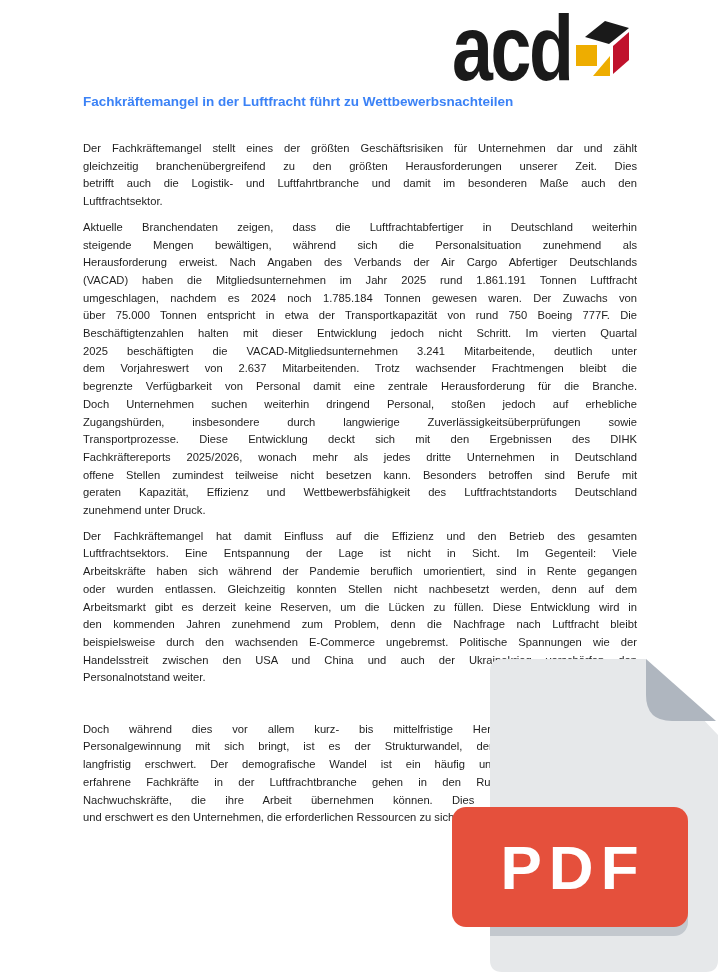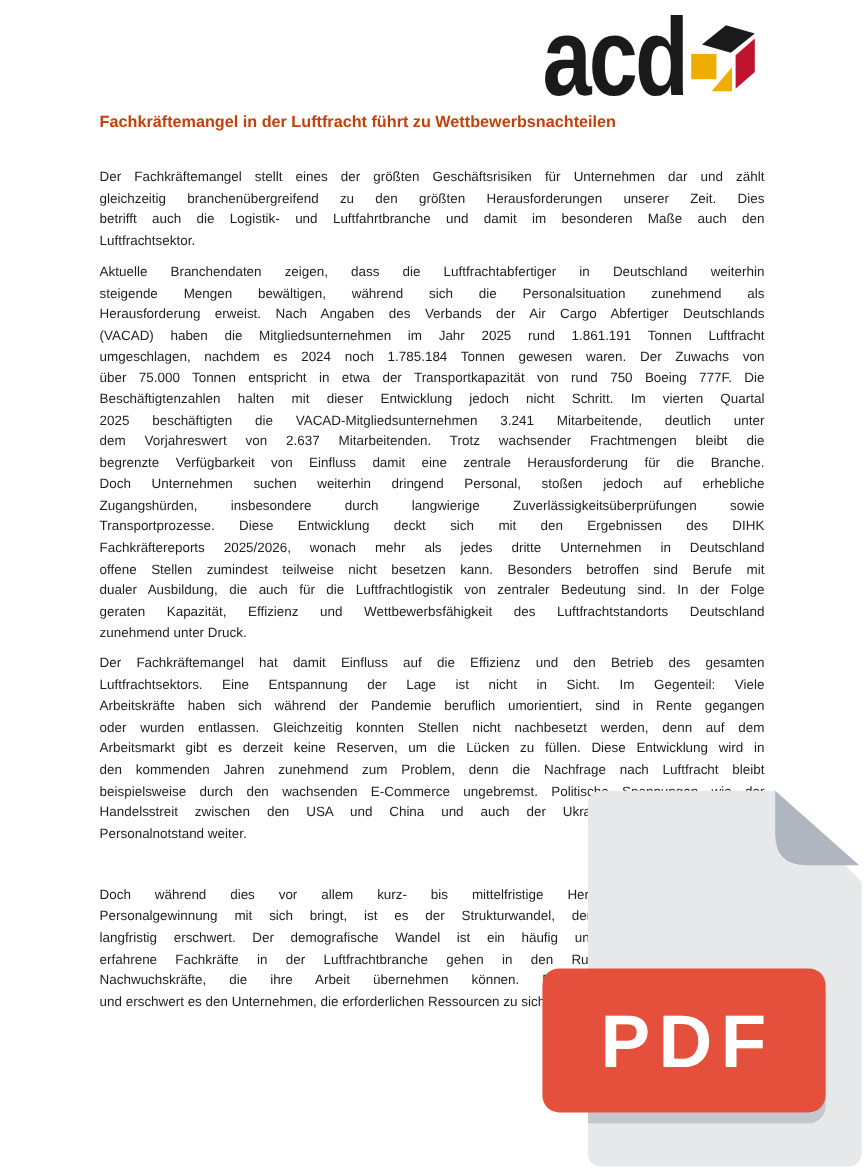--- a/index.html
+++ b/index.html
@@ -14,21 +14,21 @@
     position:absolute; left:430px; top:2px;
     font-size:92px; line-height:92px; font-weight:700; letter-spacing:-3px;
     color:#1a1a1a; transform:scaleX(0.8); transform-origin:left top;
     display:inline-block; white-space:nowrap;
   }
   .logo-icon { position:absolute; left:551px; top:15px; }
 
   
   .doc-title {
     position:absolute; left:83px; top:93px; width:554px;
-    font-size:13.5px; line-height:17px; font-weight:700; color:#c2410c;
+    font-size:13.5px; line-height:17px; font-weight:700; color:#3b82f6;
   }
   .doc-body {
     position:absolute; left:83px; top:140px; width:554px;
     font-size:11.2px; color:#1e1e1e;
   }
   .para { margin:0 0 8px 0; }
   .line {
     line-height:17.7px; min-height:17.7px;
     text-align:justify; text-align-last:justify;
   }
@@ -64,27 +64,26 @@
       <div class="para">
         <div class="line">Aktuelle Branchendaten zeigen, dass die Luftfrachtabfertiger in Deutschland weiterhin</div>
         <div class="line">steigende Mengen bewältigen, während sich die Personalsituation zunehmend als</div>
         <div class="line">Herausforderung erweist. Nach Angaben des Verbands der Air Cargo Abfertiger Deutschlands</div>
         <div class="line">(VACAD) haben die Mitgliedsunternehmen im Jahr 2025 rund 1.861.191 Tonnen Luftfracht</div>
         <div class="line">umgeschlagen, nachdem es 2024 noch 1.785.184 Tonnen gewesen waren. Der Zuwachs von</div>
         <div class="line">über 75.000 Tonnen entspricht in etwa der Transportkapazität von rund 750 Boeing 777F. Die</div>
         <div class="line">Beschäftigtenzahlen halten mit dieser Entwicklung jedoch nicht Schritt. Im vierten Quartal</div>
         <div class="line">2025 beschäftigten die VACAD-Mitgliedsunternehmen 3.241 Mitarbeitende, deutlich unter</div>
         <div class="line">dem Vorjahreswert von 2.637 Mitarbeitenden. Trotz wachsender Frachtmengen bleibt die</div>
-        <div class="line">begrenzte Verfügbarkeit von Einfluss damit eine zentrale Herausforderung für die Branche.</div>
+        <div class="line">begrenzte Verfügbarkeit von Personal damit eine zentrale Herausforderung für die Branche.</div>
         <div class="line">Doch Unternehmen suchen weiterhin dringend Personal, stoßen jedoch auf erhebliche</div>
         <div class="line">Zugangshürden, insbesondere durch langwierige Zuverlässigkeitsüberprüfungen sowie</div>
         <div class="line">Transportprozesse. Diese Entwicklung deckt sich mit den Ergebnissen des DIHK</div>
         <div class="line">Fachkräftereports 2025/2026, wonach mehr als jedes dritte Unternehmen in Deutschland</div>
         <div class="line">offene Stellen zumindest teilweise nicht besetzen kann. Besonders betroffen sind Berufe mit</div>
-        <div class="line">dualer Ausbildung, die auch für die Luftfrachtlogistik von zentraler Bedeutung sind. In der Folge</div>
         <div class="line">geraten Kapazität, Effizienz und Wettbewerbsfähigkeit des Luftfrachtstandorts Deutschland</div>
         <div class="line last">zunehmend unter Druck.</div>
       </div>
       <div class="para">
         <div class="line">Der Fachkräftemangel hat damit Einfluss auf die Effizienz und den Betrieb des gesamten</div>
         <div class="line">Luftfrachtsektors. Eine Entspannung der Lage ist nicht in Sicht. Im Gegenteil: Viele</div>
         <div class="line">Arbeitskräfte haben sich während der Pandemie beruflich umorientiert, sind in Rente gegangen</div>
         <div class="line">oder wurden entlassen. Gleichzeitig konnten Stellen nicht nachbesetzt werden, denn auf dem</div>
         <div class="line">Arbeitsmarkt gibt es derzeit keine Reserven, um die Lücken zu füllen. Diese Entwicklung wird in</div>
         <div class="line">den kommenden Jahren zunehmend zum Problem, denn die Nachfrage nach Luftfracht bleibt</div>

